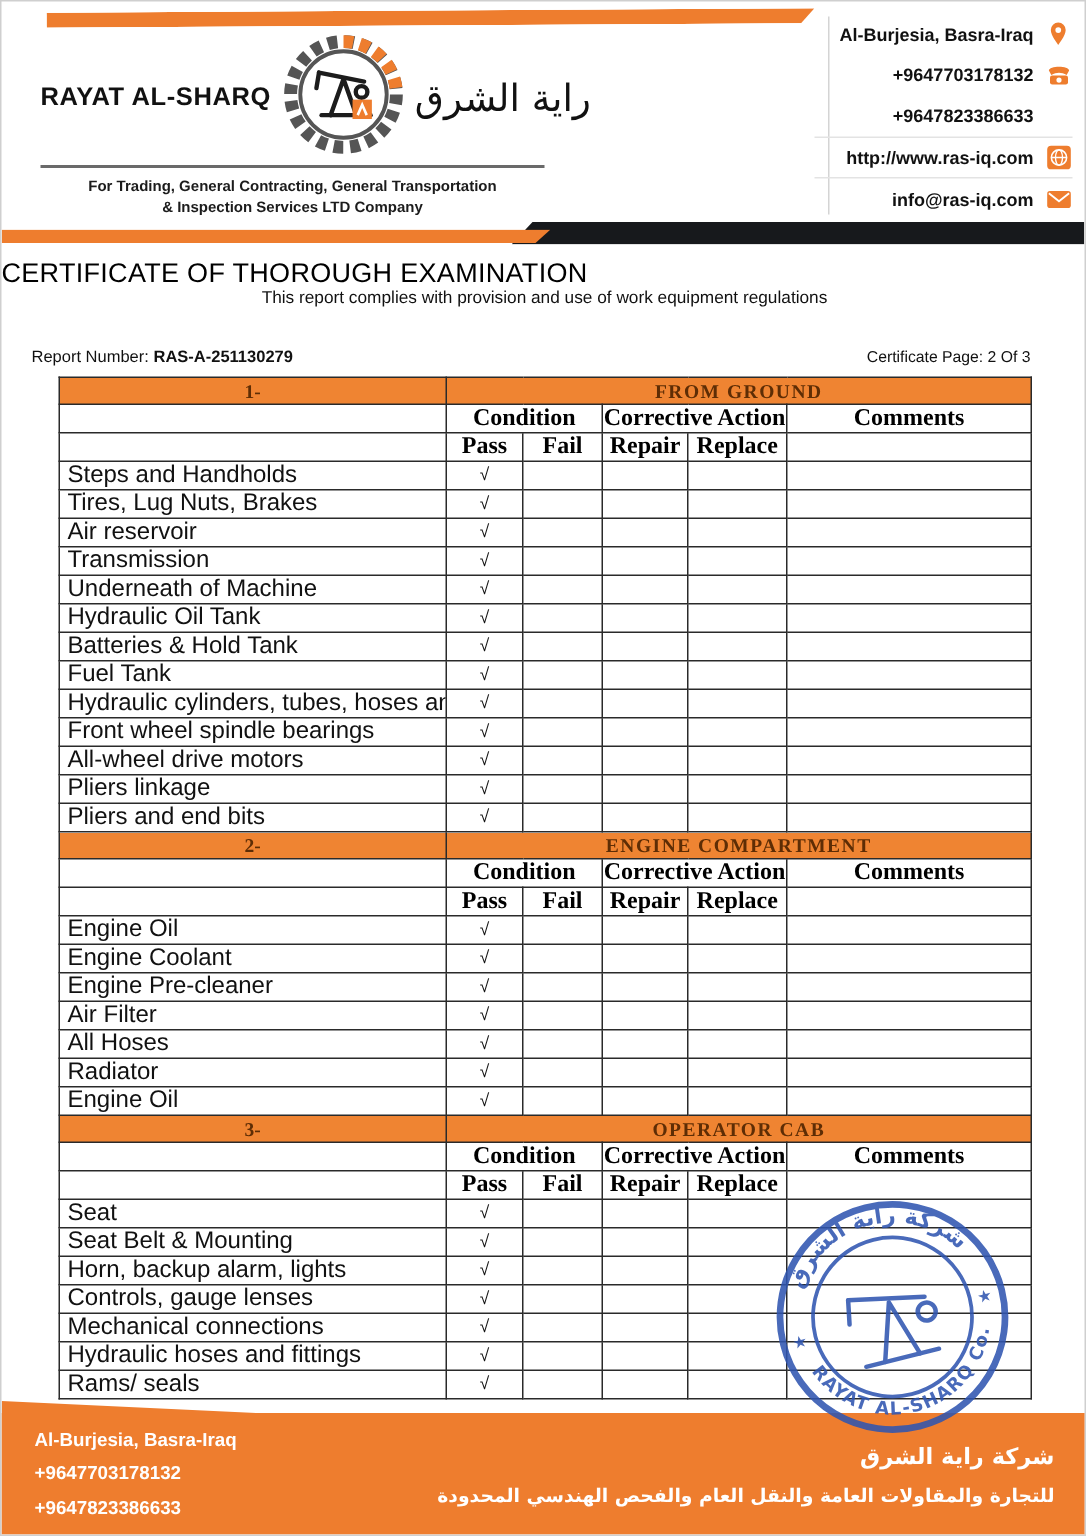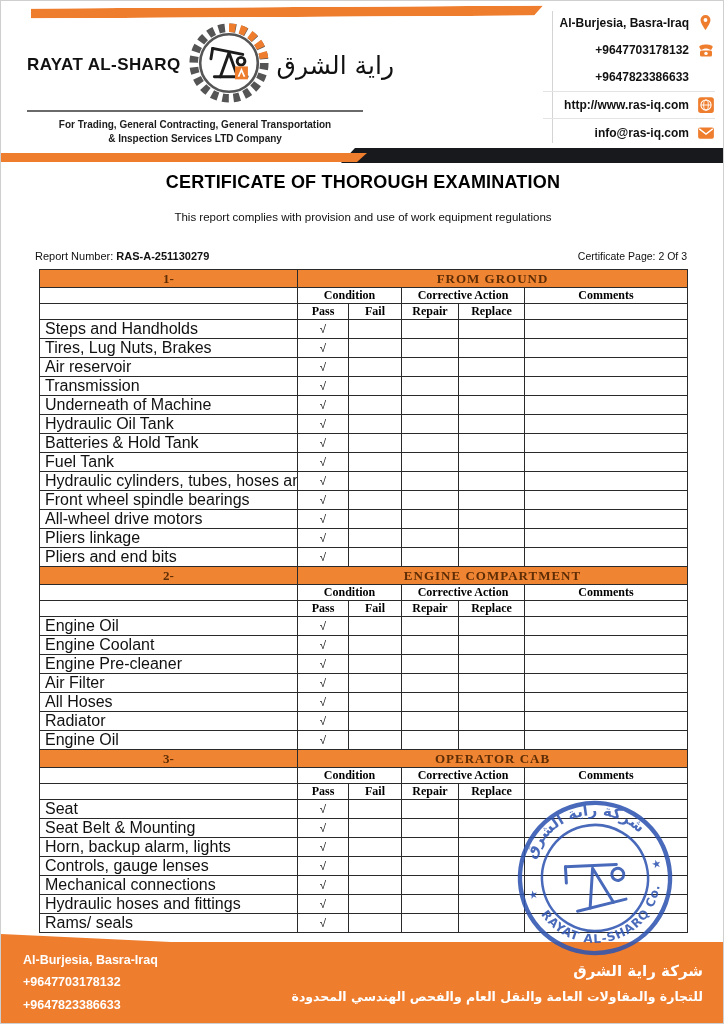--- a/index.html
+++ b/index.html
@@ -29,36 +29,36 @@
   .contact-row.divided{border-bottom:1px solid #e3e3e3}
   .contact-icon{width:19px;height:19px;display:flex;justify-content:center;align-items:center;flex:0 0 19px}
 
   
   .sep-black{position:absolute;top:147px;left:340px;right:0;height:15px;background:#17191c;
     clip-path:polygon(14px 0,100% 0,100% 100%,0 100%)}
   .sep-orange{position:absolute;top:152px;left:0;width:366px;height:9px;background:#EE7D2E;
     clip-path:polygon(0 0,100% 0,calc(100% - 10px) 100%,0 100%);z-index:2}
 
   .main{position:absolute;top:171px;left:0;width:724px}
-  .title{text-align:center;font-size:18px;font-weight:bold;color:#000;letter-spacing:.2px}
-  .subtitle{text-align:center;font-size:11.5px;margin-top:18px;color:#111}
-  .report-row{display:flex;justify-content:space-between;align-items:flex-end;margin:27px 38px 7px 34px;
+  .title{text-align:left;font-size:18px;font-weight:normal;color:#000;letter-spacing:.2px}
+  .subtitle{text-align:center;font-size:11.5px;margin-top:0;color:#111}
+  .report-row{display:flex;justify-content:space-between;align-items:flex-end;margin:27px 38px 7px 20px;
     font-size:11px;color:#111}
   .report-num{font-weight:bold}
   .cert-page{font-size:10.5px}
 
   
   table{border-collapse:collapse;margin-left:38px;width:648px;table-layout:fixed}
   td{border:1px solid #2a2a2a;overflow:hidden;white-space:nowrap;padding:0}
   .sec-row td{background:#EF8432;height:18px}
   .sec-num,.sec-title{text-align:center;font-family:"Liberation Serif",serif;font-weight:bold;
     font-size:13px;color:#5e2d05}
   .sec-title{letter-spacing:1px}
   .hdr-row td{height:16px}
-  .hdr{font-family:"Liberation Serif",serif;font-weight:bold;font-size:12px;text-align:center;color:#000}
+  .hdr{font-family:"Liberation Serif",serif;font-weight:bold;font-size:16px;text-align:center;color:#000}
   .item-row td{height:17px}
   .item{font-size:16px;padding-left:5px;color:#111}
   .mark{text-align:center;font-size:11.5px;color:#111}
 
   
   .stamp{position:absolute;left:514px;top:797px;width:160px;height:160px;transform:rotate(-14deg);
     opacity:.87;z-index:4;pointer-events:none}
 
   
   .footer{position:absolute;left:0;bottom:0;width:724px;height:81px;background:#EE7D2E;color:#fff;

